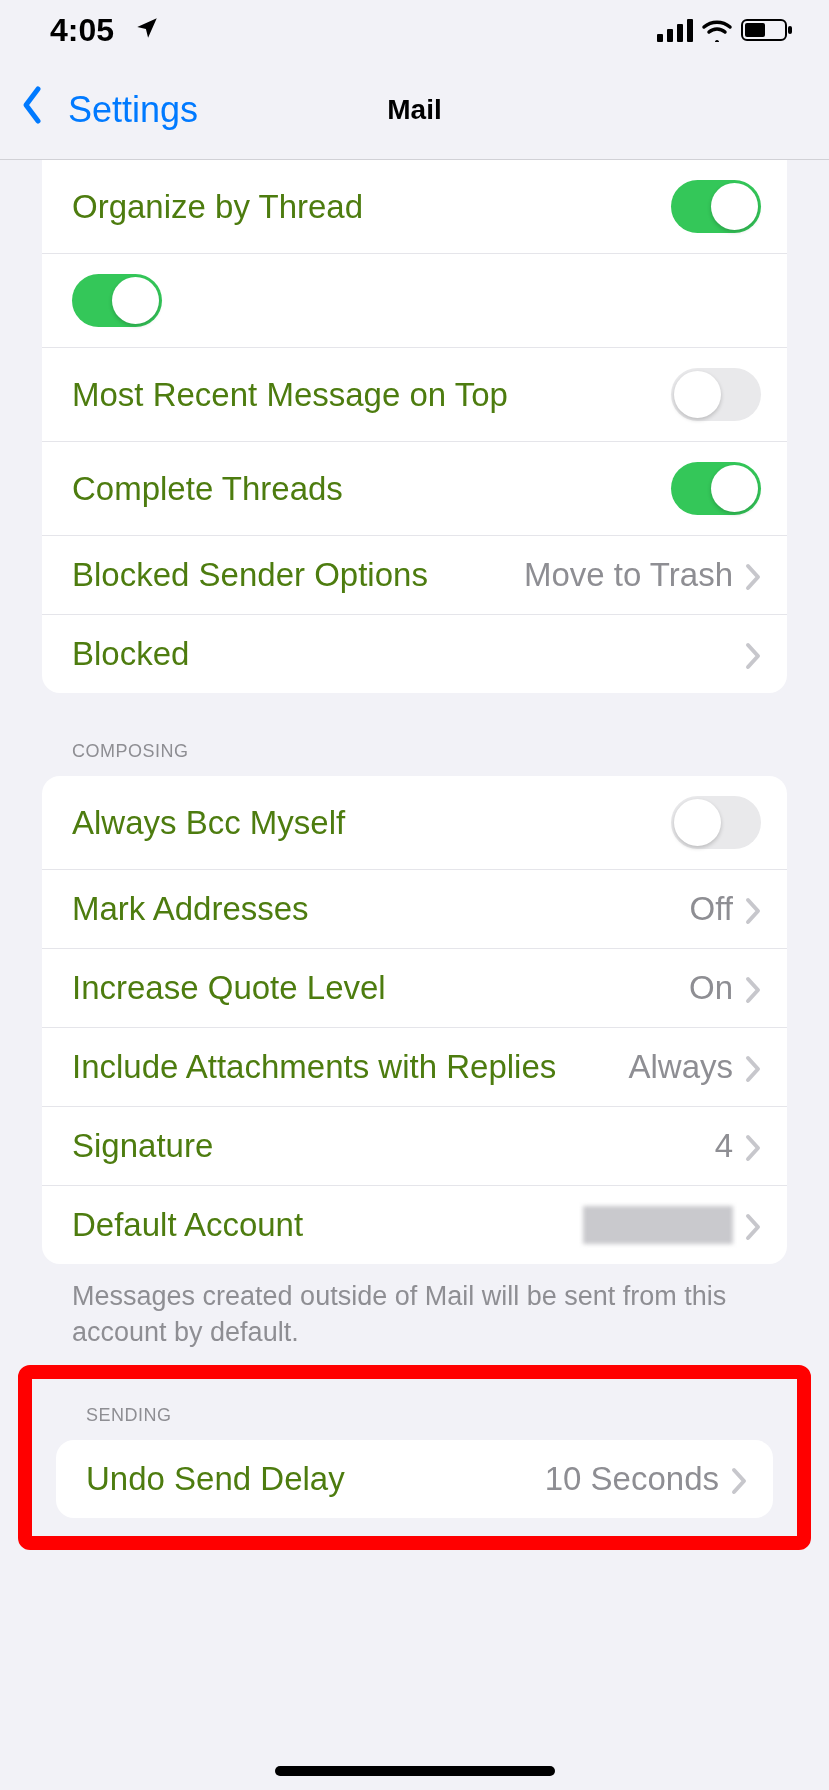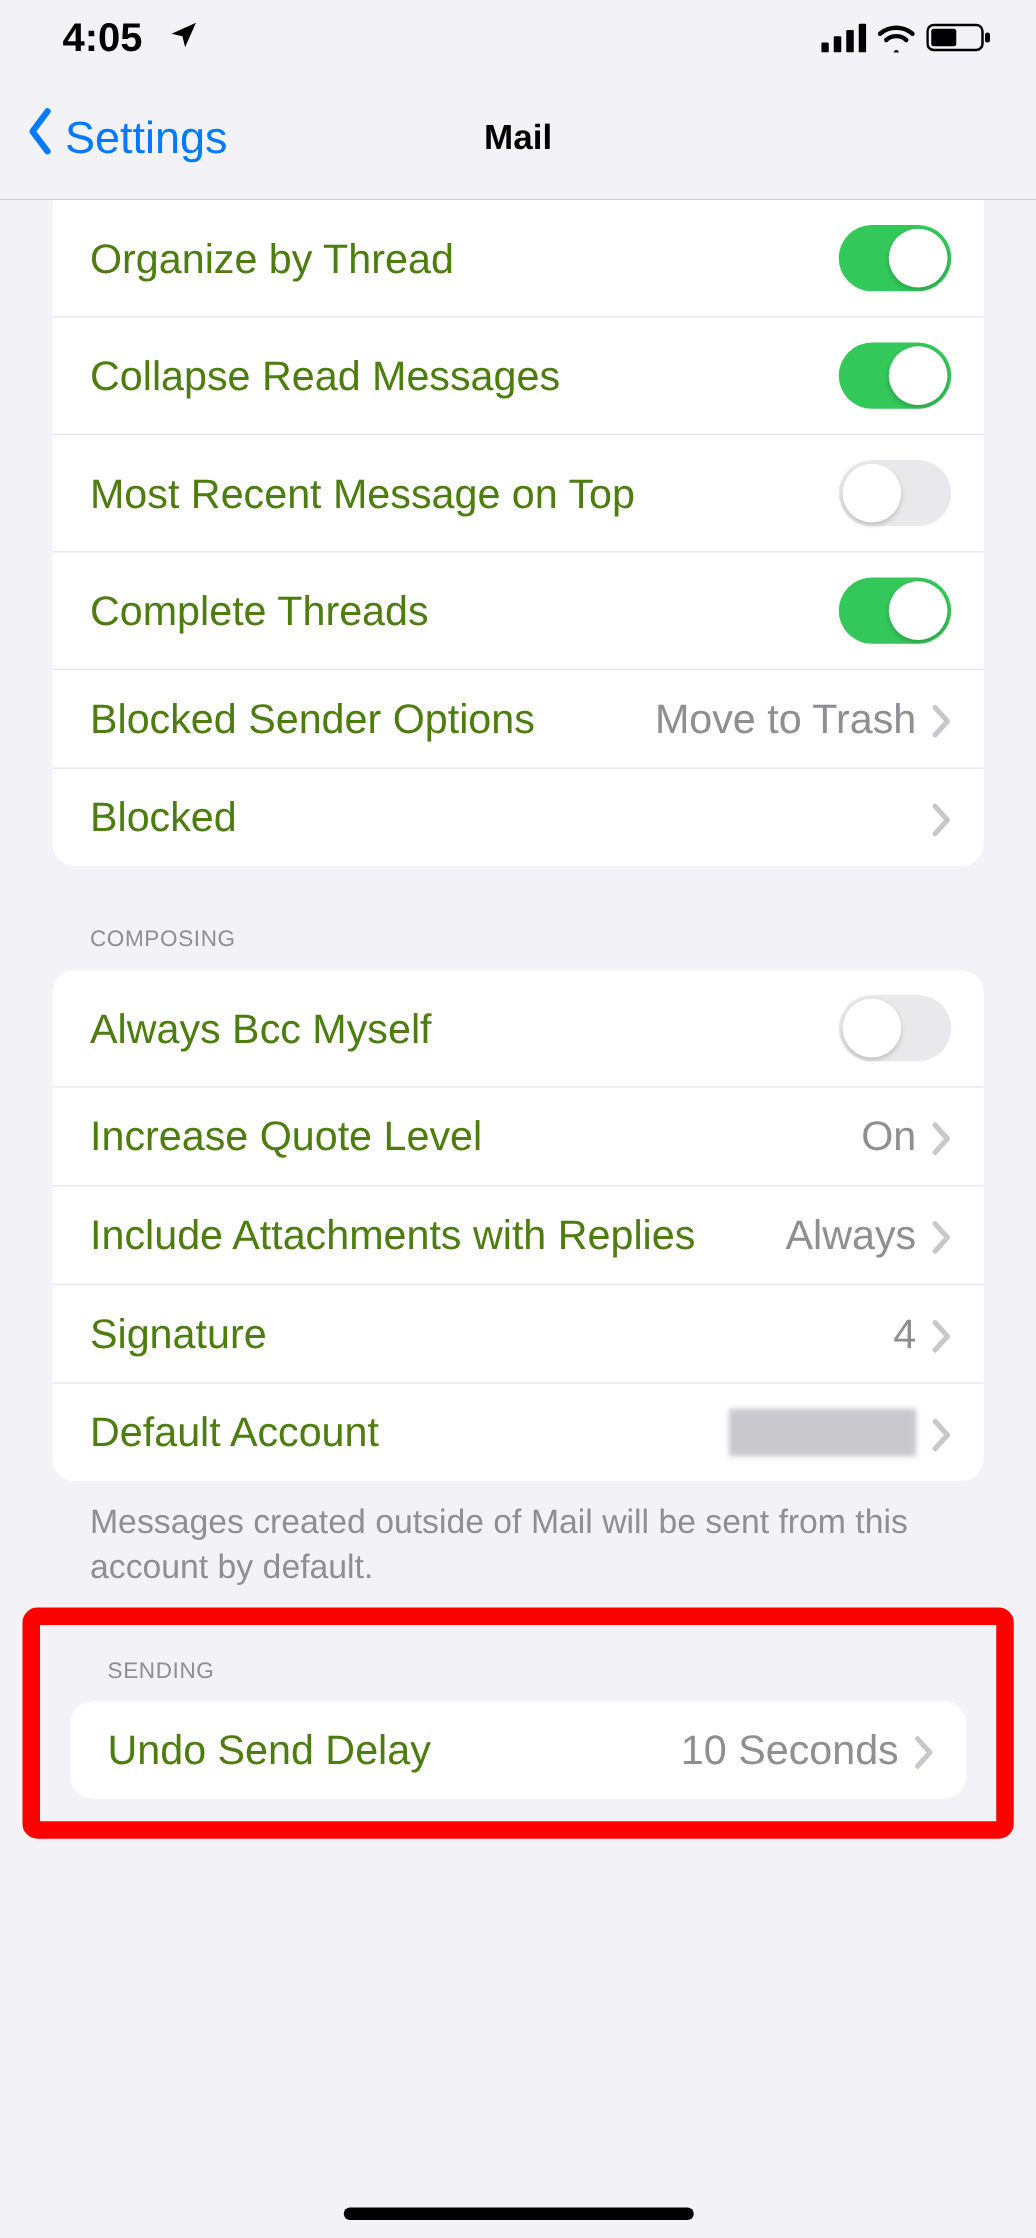--- a/index.html
+++ b/index.html
@@ -29,21 +29,21 @@
       height: 100px;
       display: flex;
       align-items: center;
       position: relative;
       border-bottom: 1px solid #d1d1d6;
       padding: 0 20px;
     }
     .nav-back {
       display: flex;
       align-items: center;
-      gap: 8px;
+      gap: 24px;
       color: #007aff;
       font-size: 36px;
     }
     .nav-title {
       position: absolute;
       left: 0; right: 0;
       text-align: center;
       font-size: 28px;
       font-weight: 600;
       pointer-events: none;
@@ -189,21 +189,20 @@
   <div class="group first">
 
     <div class="row">
       <span class="row-label">Organize by Thread</span>
       <span class="switch on">
             <span class="knob"></span>
           </span>
     </div>
 
     <div class="row">
-      <span class="row-label">Collapse Read Messages</span>
       <span class="switch on">
             <span class="knob"></span>
           </span>
     </div>
 
     <div class="row">
       <span class="row-label">Most Recent Message on Top</span>
       <span class="switch off">
             <span class="knob"></span>
           </span>
@@ -239,20 +238,27 @@
   <div class="section-header">COMPOSING</div>
   <div class="group">
 
     <div class="row">
       <span class="row-label">Always Bcc Myself</span>
       <span class="switch off">
             <span class="knob"></span>
           </span>
     </div>
 
+    <div class="row">
+      <span class="row-label">Mark Addresses</span>
+      <span class="row-value">Off</span>
+      <span class="chevron"><svg viewBox="0 0 16 28">
+              <path d="M3 3 L13 14 L3 25"></path>
+            </svg></span>
+    </div>
 
     <div class="row">
       <span class="row-label">Increase Quote Level</span>
       <span class="row-value">On</span>
       <span class="chevron"><svg viewBox="0 0 16 28">
               <path d="M3 3 L13 14 L3 25"></path>
             </svg></span>
     </div>
 
     <div class="row">

